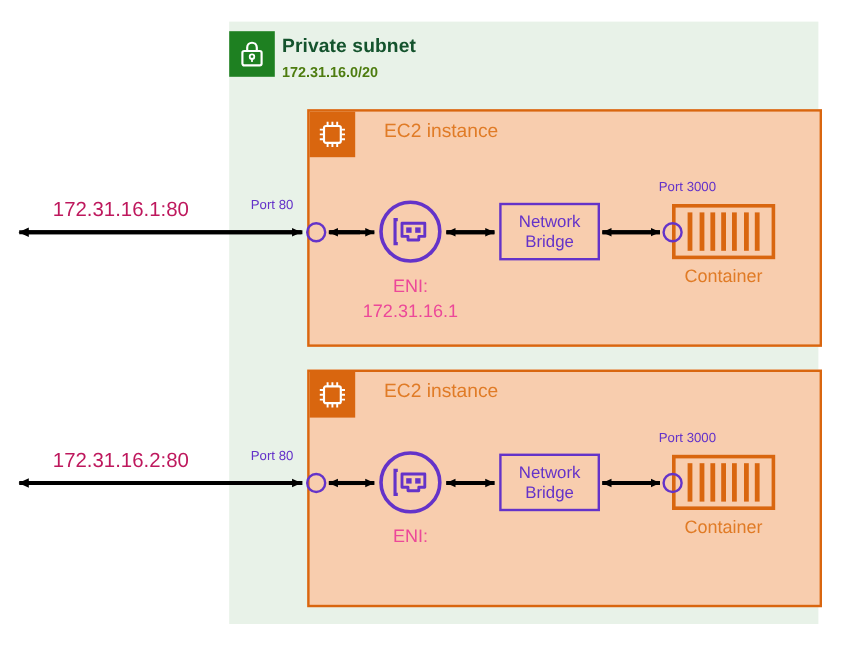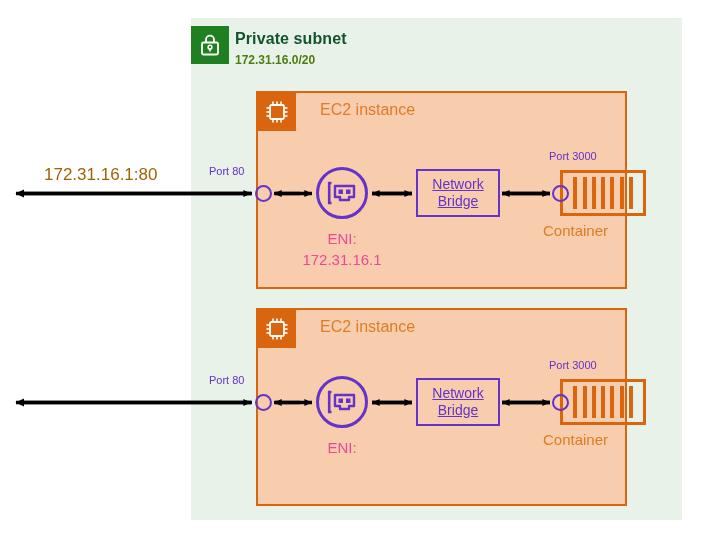--- a/index.html
+++ b/index.html
@@ -54,21 +54,21 @@
     left: 235px;
     top: 53px;
     font-size: 12px;
     color: #4d7c0f;
     font-weight: bold;
   }
   
   .ec2 {
     position: absolute;
     left: 256px;
-    width: 371px;
+    width: 429px;
     background: #f8cdae;
     border: 2px solid #d9660f;
     box-sizing: border-box;
   }
   .ec2-1 { top: 91px;  height: 198px; }
   .ec2-2 { top: 308px; height: 198px; }
   .ec2-icon {
     position: absolute;
     left: 0px;
     top: 0px;
@@ -114,21 +114,20 @@
     border: 2px solid #6433c9;
     box-sizing: border-box;
     color: #6433c9;
     font-size: 14px;
     line-height: 17px;
     text-align: center;
     display: flex;
     flex-direction: column;
     align-items: center;
     justify-content: center;
-    text-decoration: underline;
   }
   
   .container-box {
     position: absolute;
     width: 86px;
     height: 46px;
     border: 3px solid #d9660f;
     box-sizing: border-box;
     display: flex;
     align-items: center;
@@ -136,20 +135,21 @@
     padding: 0 5px;
   }
   .container-bar {
     width: 4px;
     height: 32px;
     background: #d9660f;
   }
   .container-label {
     position: absolute;
     width: 120px;
+    text-align: center;
     font-size: 15px;
     color: #e07b26;
   }
   
   .port-circle {
     position: absolute;
     width: 17px;
     height: 17px;
     border: 2.5px solid #6433c9;
     border-radius: 50%;
@@ -159,21 +159,21 @@
   .port-label {
     position: absolute;
     font-size: 11px;
     color: #6433c9;
     white-space: nowrap;
   }
   
   .endpoint-label {
     position: absolute;
     font-size: 17px;
-    color: #a16207;
+    color: #be185d;
     white-space: nowrap;
   }
   
   .arrows {
     position: absolute;
     left: 0; top: 0;
     width: 715px;
     height: 542px;
     pointer-events: none;
   }
@@ -302,20 +302,21 @@
     <div class="container-bar"></div>
     <div class="container-bar"></div>
     <div class="container-bar"></div>
   </div>
   <div class="container-label" style="left:543px; top:431px;">Container</div>
   <div class="port-label" style="left:549px; top:359px;">Port 3000</div>
   <div class="port-circle" style="left:552px; top:394px;"></div>
 
   <div class="port-label" style="left:209px; top:374px;">Port 80</div>
   <div class="port-circle" style="left:255px; top:394px;"></div>
+  <div class="endpoint-label" style="left:44px; top:374px;">172.31.16.2:80</div>
 
   <svg class="arrows">
     <defs>
       <marker id="ah" markerWidth="9" markerHeight="9" refX="8" refY="4.5" orient="auto" markerUnits="userSpaceOnUse">
         <path d="M0,0.6 L8.6,4.5 L0,8.4 z" fill="#000000"></path>
       </marker>
       <marker id="ahs" markerWidth="8" markerHeight="8" refX="7.6" refY="4" orient="auto" markerUnits="userSpaceOnUse">
         <path d="M0,0.5 L7.8,4 L0,7.5 z" fill="#000000"></path>
       </marker>
     </defs>

